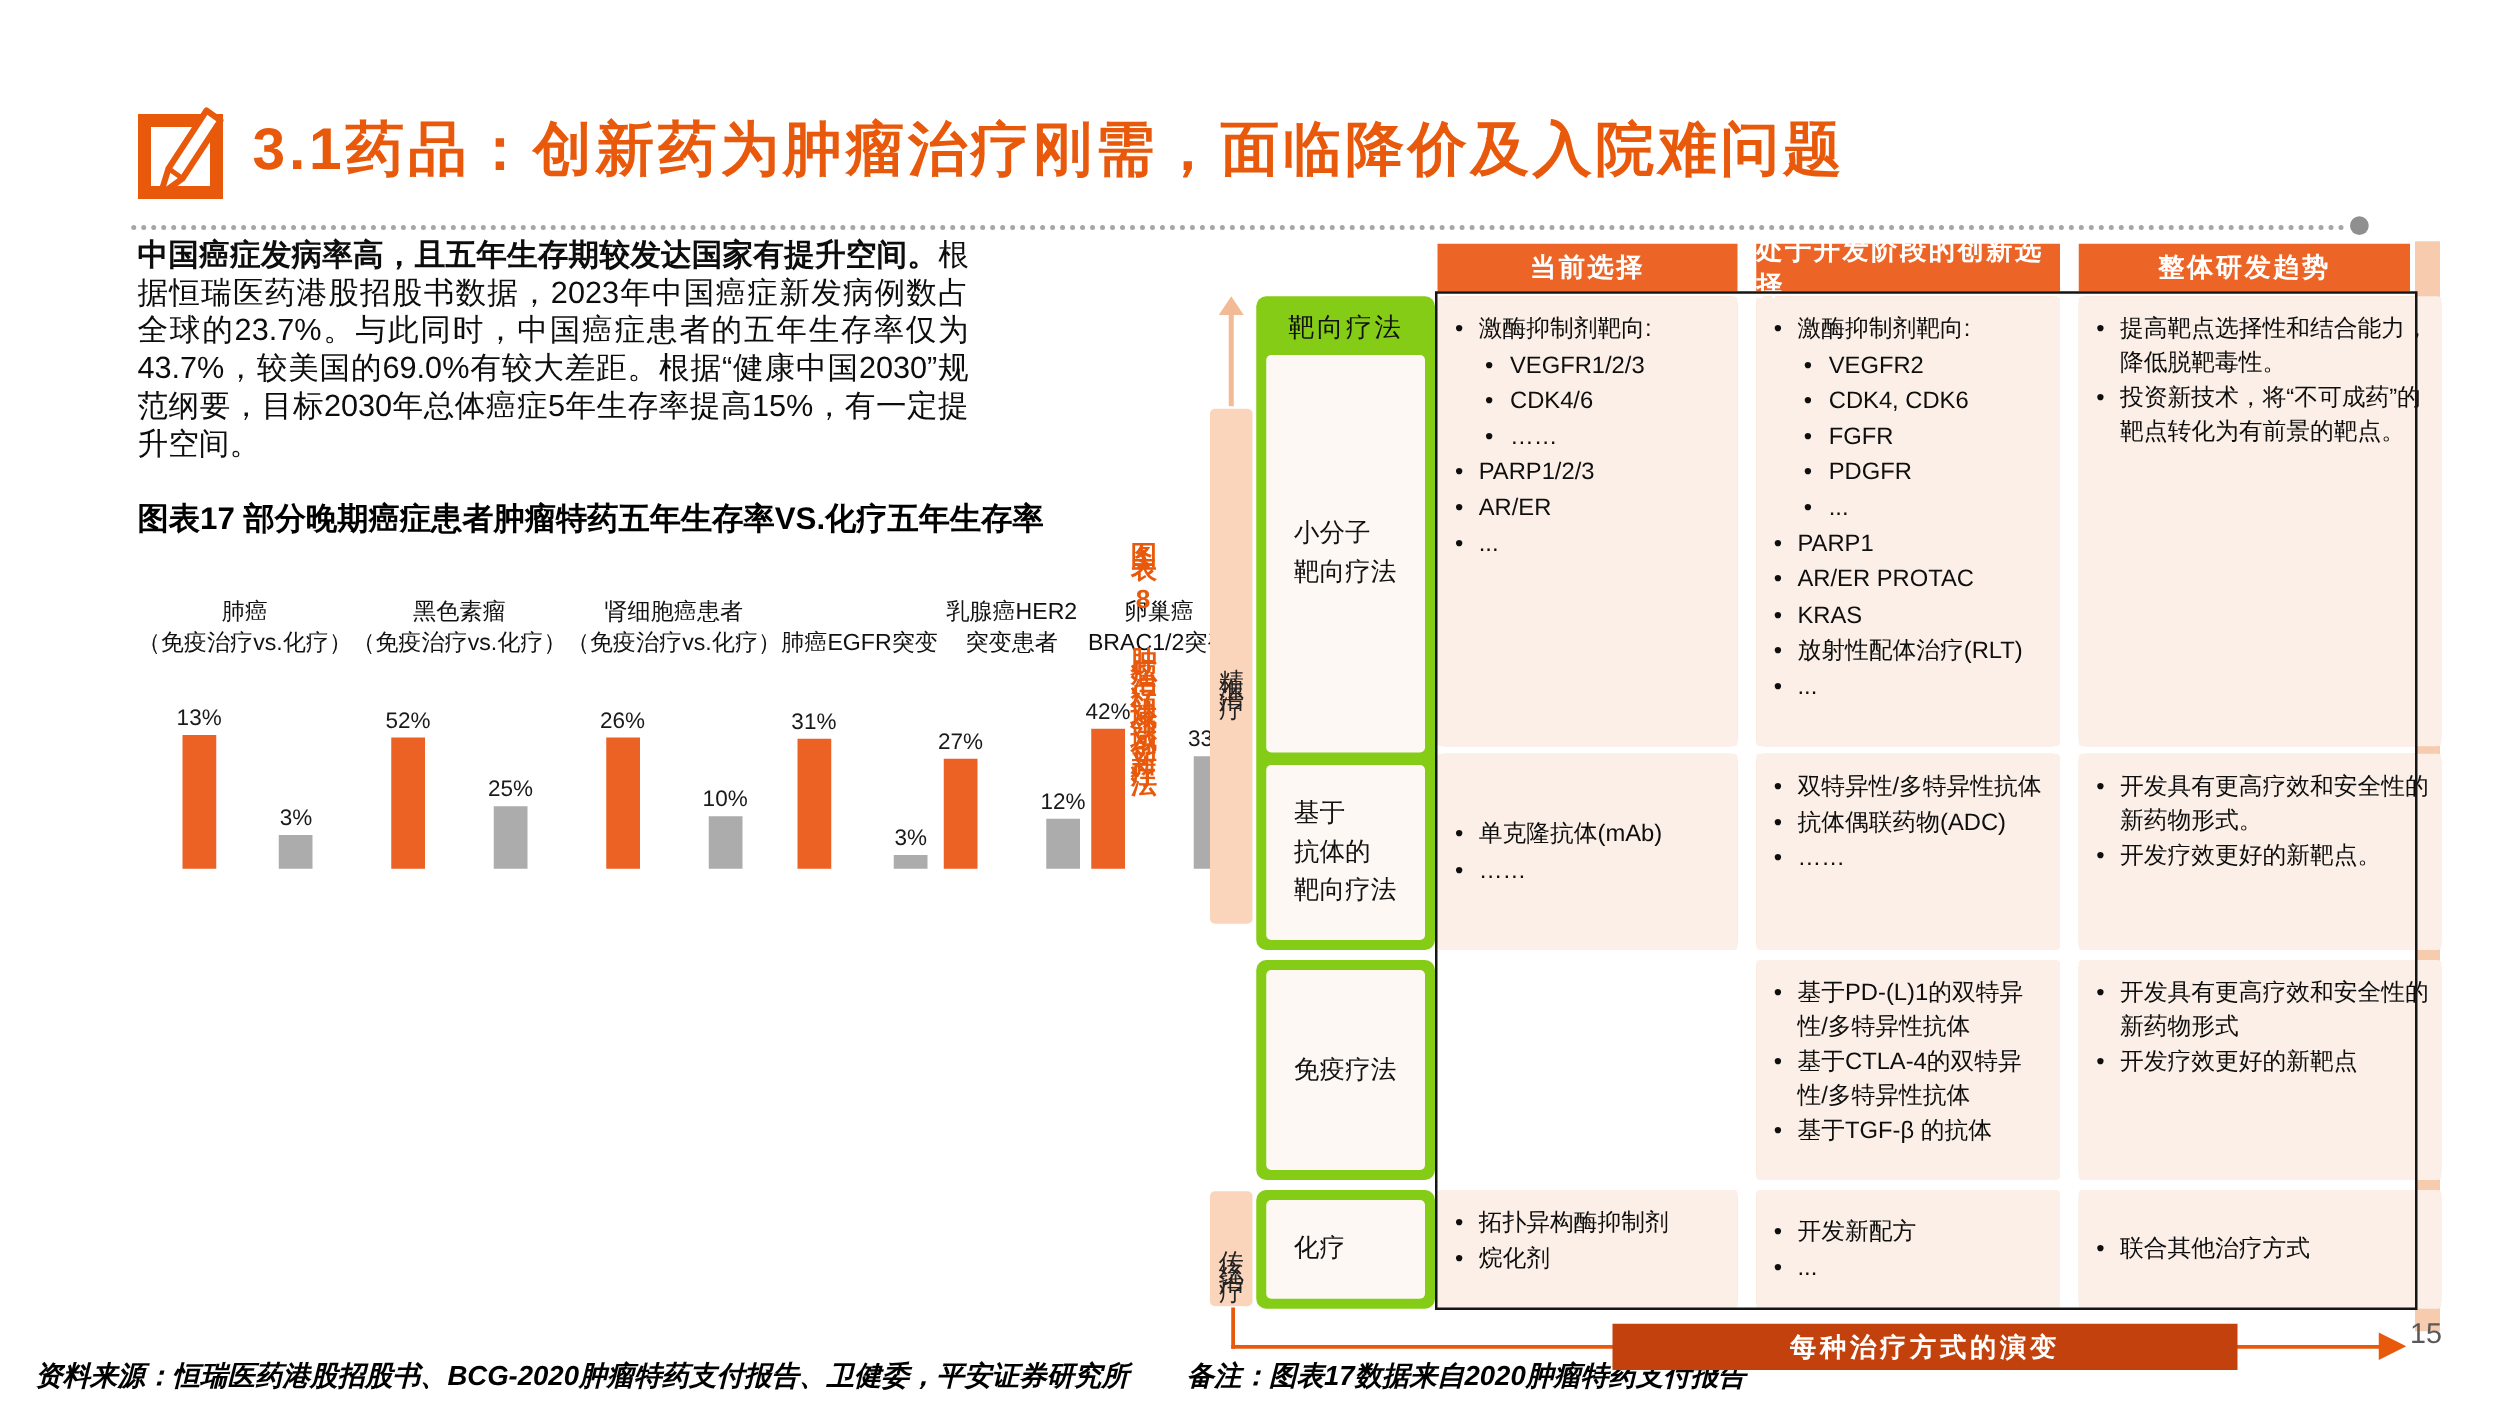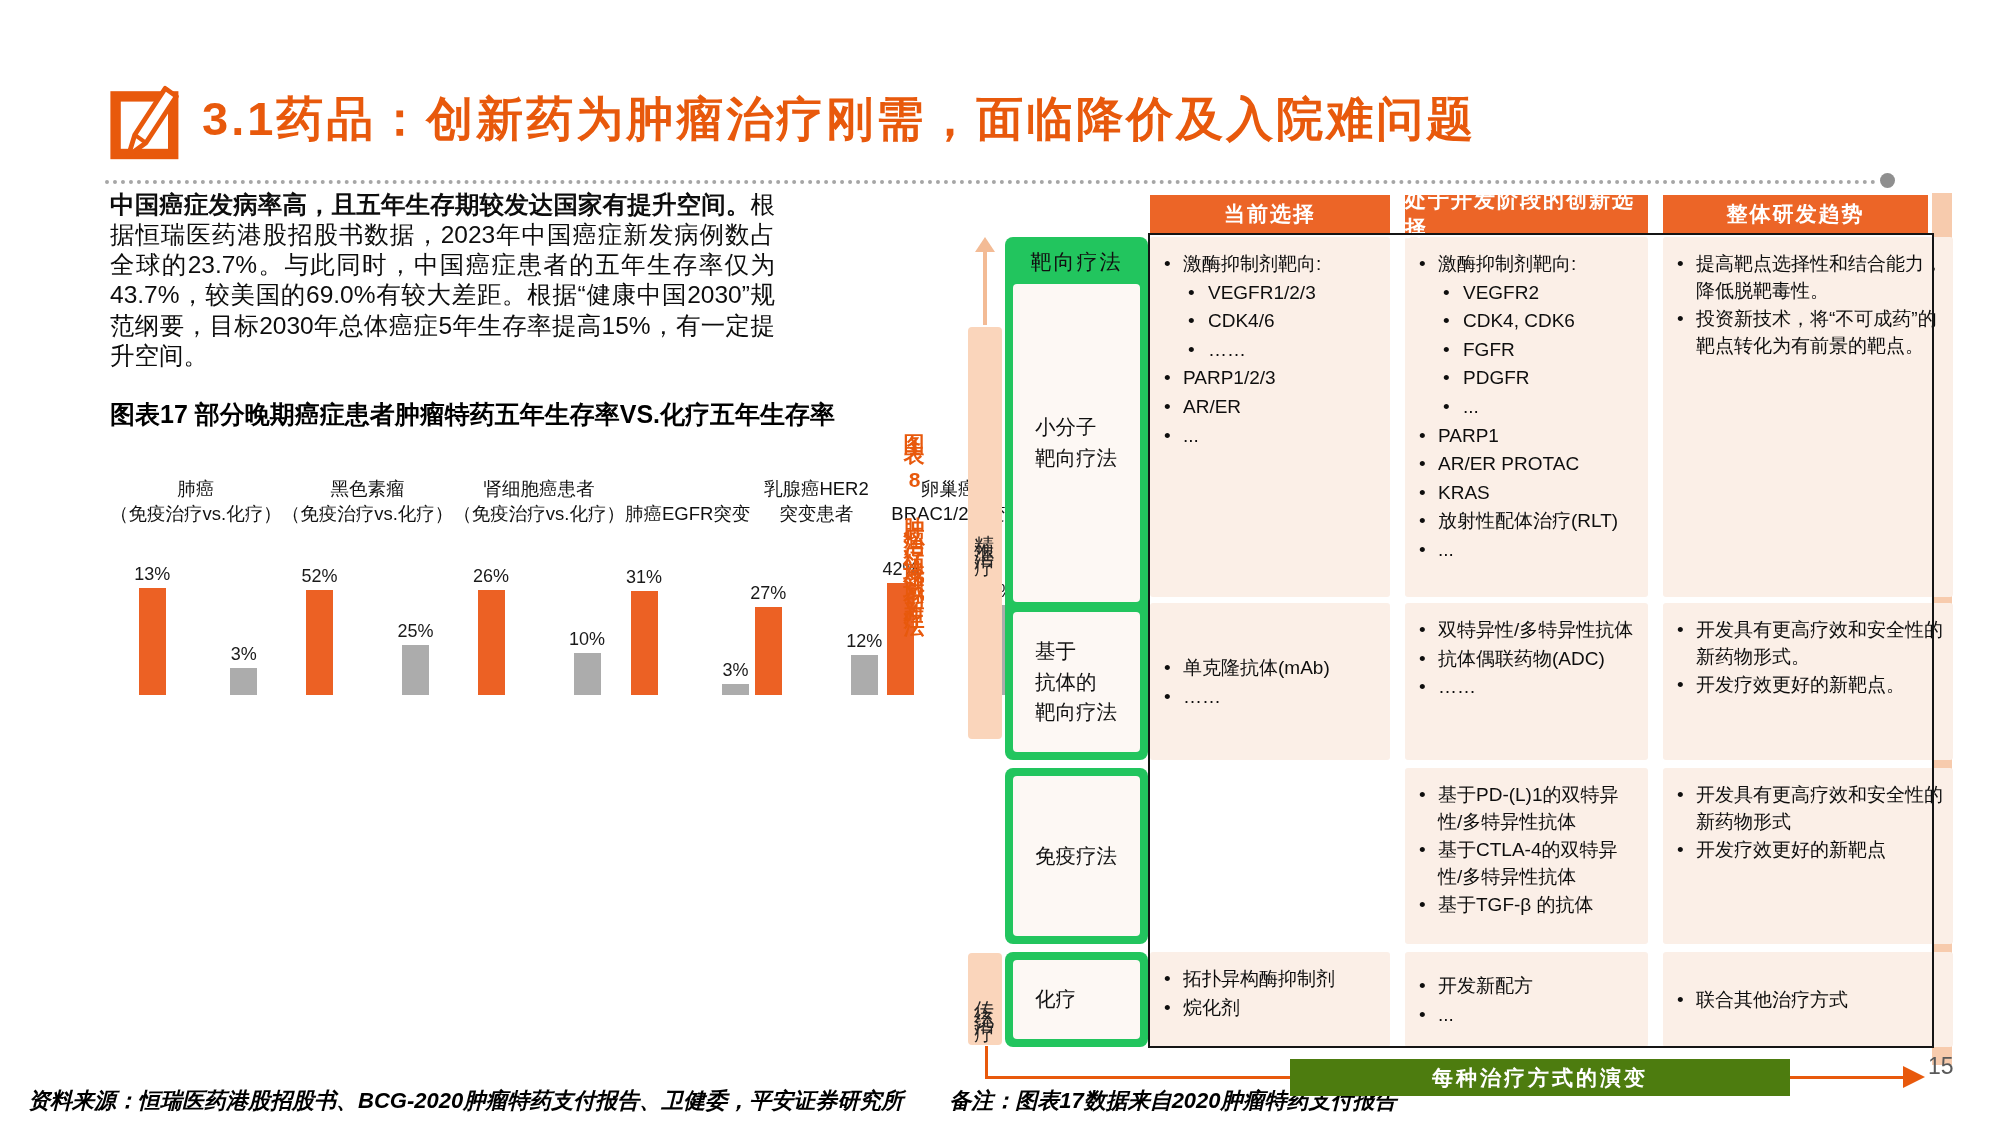--- a/index.html
+++ b/index.html
@@ -19,21 +19,21 @@
   .intro b{font-weight:bold;margin-top:12px;}
 
   
   .chart{position:absolute;left:110px;top:398px;width:788px;}
   .chart-title{color:#000000;font-weight:bold;font-size:25px;margin-bottom:30px;white-space:nowrap;}
   .chart-groups{display:flex;width:100%;}
   .cgroup{flex:1;display:flex;flex-direction:column;align-items:center;}
   .clabel{min-height:66px;display:flex;flex-direction:column;justify-content:flex-end;align-items:center;
         margin-bottom:16px;}
   .clabel-line{font-size:18.5px;line-height:1.35;color:#111;text-align:center;white-space:nowrap;}
-  .cbars{height:152px;display:flex;align-items:flex-end;gap:60px;}
+  .cbars{height:152px;display:flex;align-items:flex-end;gap:46px;}
   .bwrap{display:flex;flex-direction:column;align-items:center;justify-content:flex-end;}
   .bval{font-size:18px;color:#1a1a1a;margin-bottom:3px;}
   .bar{width:27px;}
 
   
   .fig18-side{position:absolute;left:900px;top:418px;height:440px;
         writing-mode:vertical-rl;text-orientation:upright;
         color:#E8590C;font-weight:bold;font-size:21px;letter-spacing:9px;}
 
   
@@ -52,21 +52,21 @@
         border-left:10px solid transparent;border-right:10px solid transparent;
         border-bottom:15px solid #F3BB95;}
 
   .strip{position:absolute;left:8px;width:34px;background:#FAD5BB;border-radius:4px;
         display:flex;align-items:center;justify-content:center;
         writing-mode:vertical-rl;text-orientation:upright;
         font-size:20px;color:#222;letter-spacing:7px;z-index:2;}
   .strip-precision{top:142px;height:412px;}
   .strip-trad{top:768px;height:92px;}
 
-  .labelbox{position:absolute;left:45px;width:143px;background:#22c55e;border-radius:8px;
+  .labelbox{position:absolute;left:45px;width:143px;background:#84cc16;border-radius:8px;
         box-sizing:border-box;padding:8px;display:flex;flex-direction:column;z-index:2;}
   .lbA{top:52px;height:523px;} .lbB{top:583px;height:176px;} .lbC{top:767px;height:95px;}
   .lb-title{text-align:center;font-size:21px;color:#111;padding:3px 0 8px;letter-spacing:2px;}
   .wbox{background:#FDF8F4;border-radius:4px;display:flex;align-items:center;
         padding-left:22px;box-sizing:border-box;font-size:20.5px;line-height:1.5;
         color:#111;white-space:pre-line;}
   .wb1{height:318px;margin-bottom:10px;} .wb2{flex:1;} .wb-fill{flex:1;}
 
   .band{position:absolute;background:#F6C9AB;border-radius:6px;box-sizing:border-box;
         display:flex;z-index:1;}
@@ -80,21 +80,21 @@
   ul.blist{list-style:none;margin:0;padding:0;font-size:19px;line-height:1.4;color:#0e0e0e;}
   ul.blist li{position:relative;padding-left:27px;margin:2px 0;}
   ul.blist li::before{content:"\2022";position:absolute;left:8px;top:0;}
   ul.sub{list-style:none;margin:2px 0 2px 26px;padding:0;}
   ul.sub li{position:relative;padding-left:26px;margin:2px 0;}
   ul.sub li::before{content:"\2022";position:absolute;left:6px;top:0;}
 
   
   .conn-v{position:absolute;left:985px;top:1046px;width:3px;height:33px;background:#E8590C;}
   .conn-h{position:absolute;left:985px;top:1076px;width:306px;height:3px;background:#E8590C;}
-  .banner{position:absolute;left:1290px;top:1059px;width:500px;height:37px;background:#4d7c0f;
+  .banner{position:absolute;left:1290px;top:1059px;width:500px;height:37px;background:#c2410c;
         color:#fff;font-size:21px;font-weight:bold;display:flex;align-items:center;
         justify-content:center;letter-spacing:3px;z-index:2;}
   .arrow-line{position:absolute;left:1788px;top:1076px;width:118px;height:3px;background:#E8590C;}
   .arrow-head{position:absolute;left:1903px;top:1066px;width:0;height:0;
         border-left:22px solid #E8590C;border-top:11px solid transparent;border-bottom:11px solid transparent;}
   .pagenum{position:absolute;left:1928px;top:1053px;font-size:23px;color:#595959;}
 
   
   .footer{position:absolute;left:28px;top:1086px;font-size:22px;font-style:italic;
         font-weight:bold;color:#000;white-space:nowrap;}

